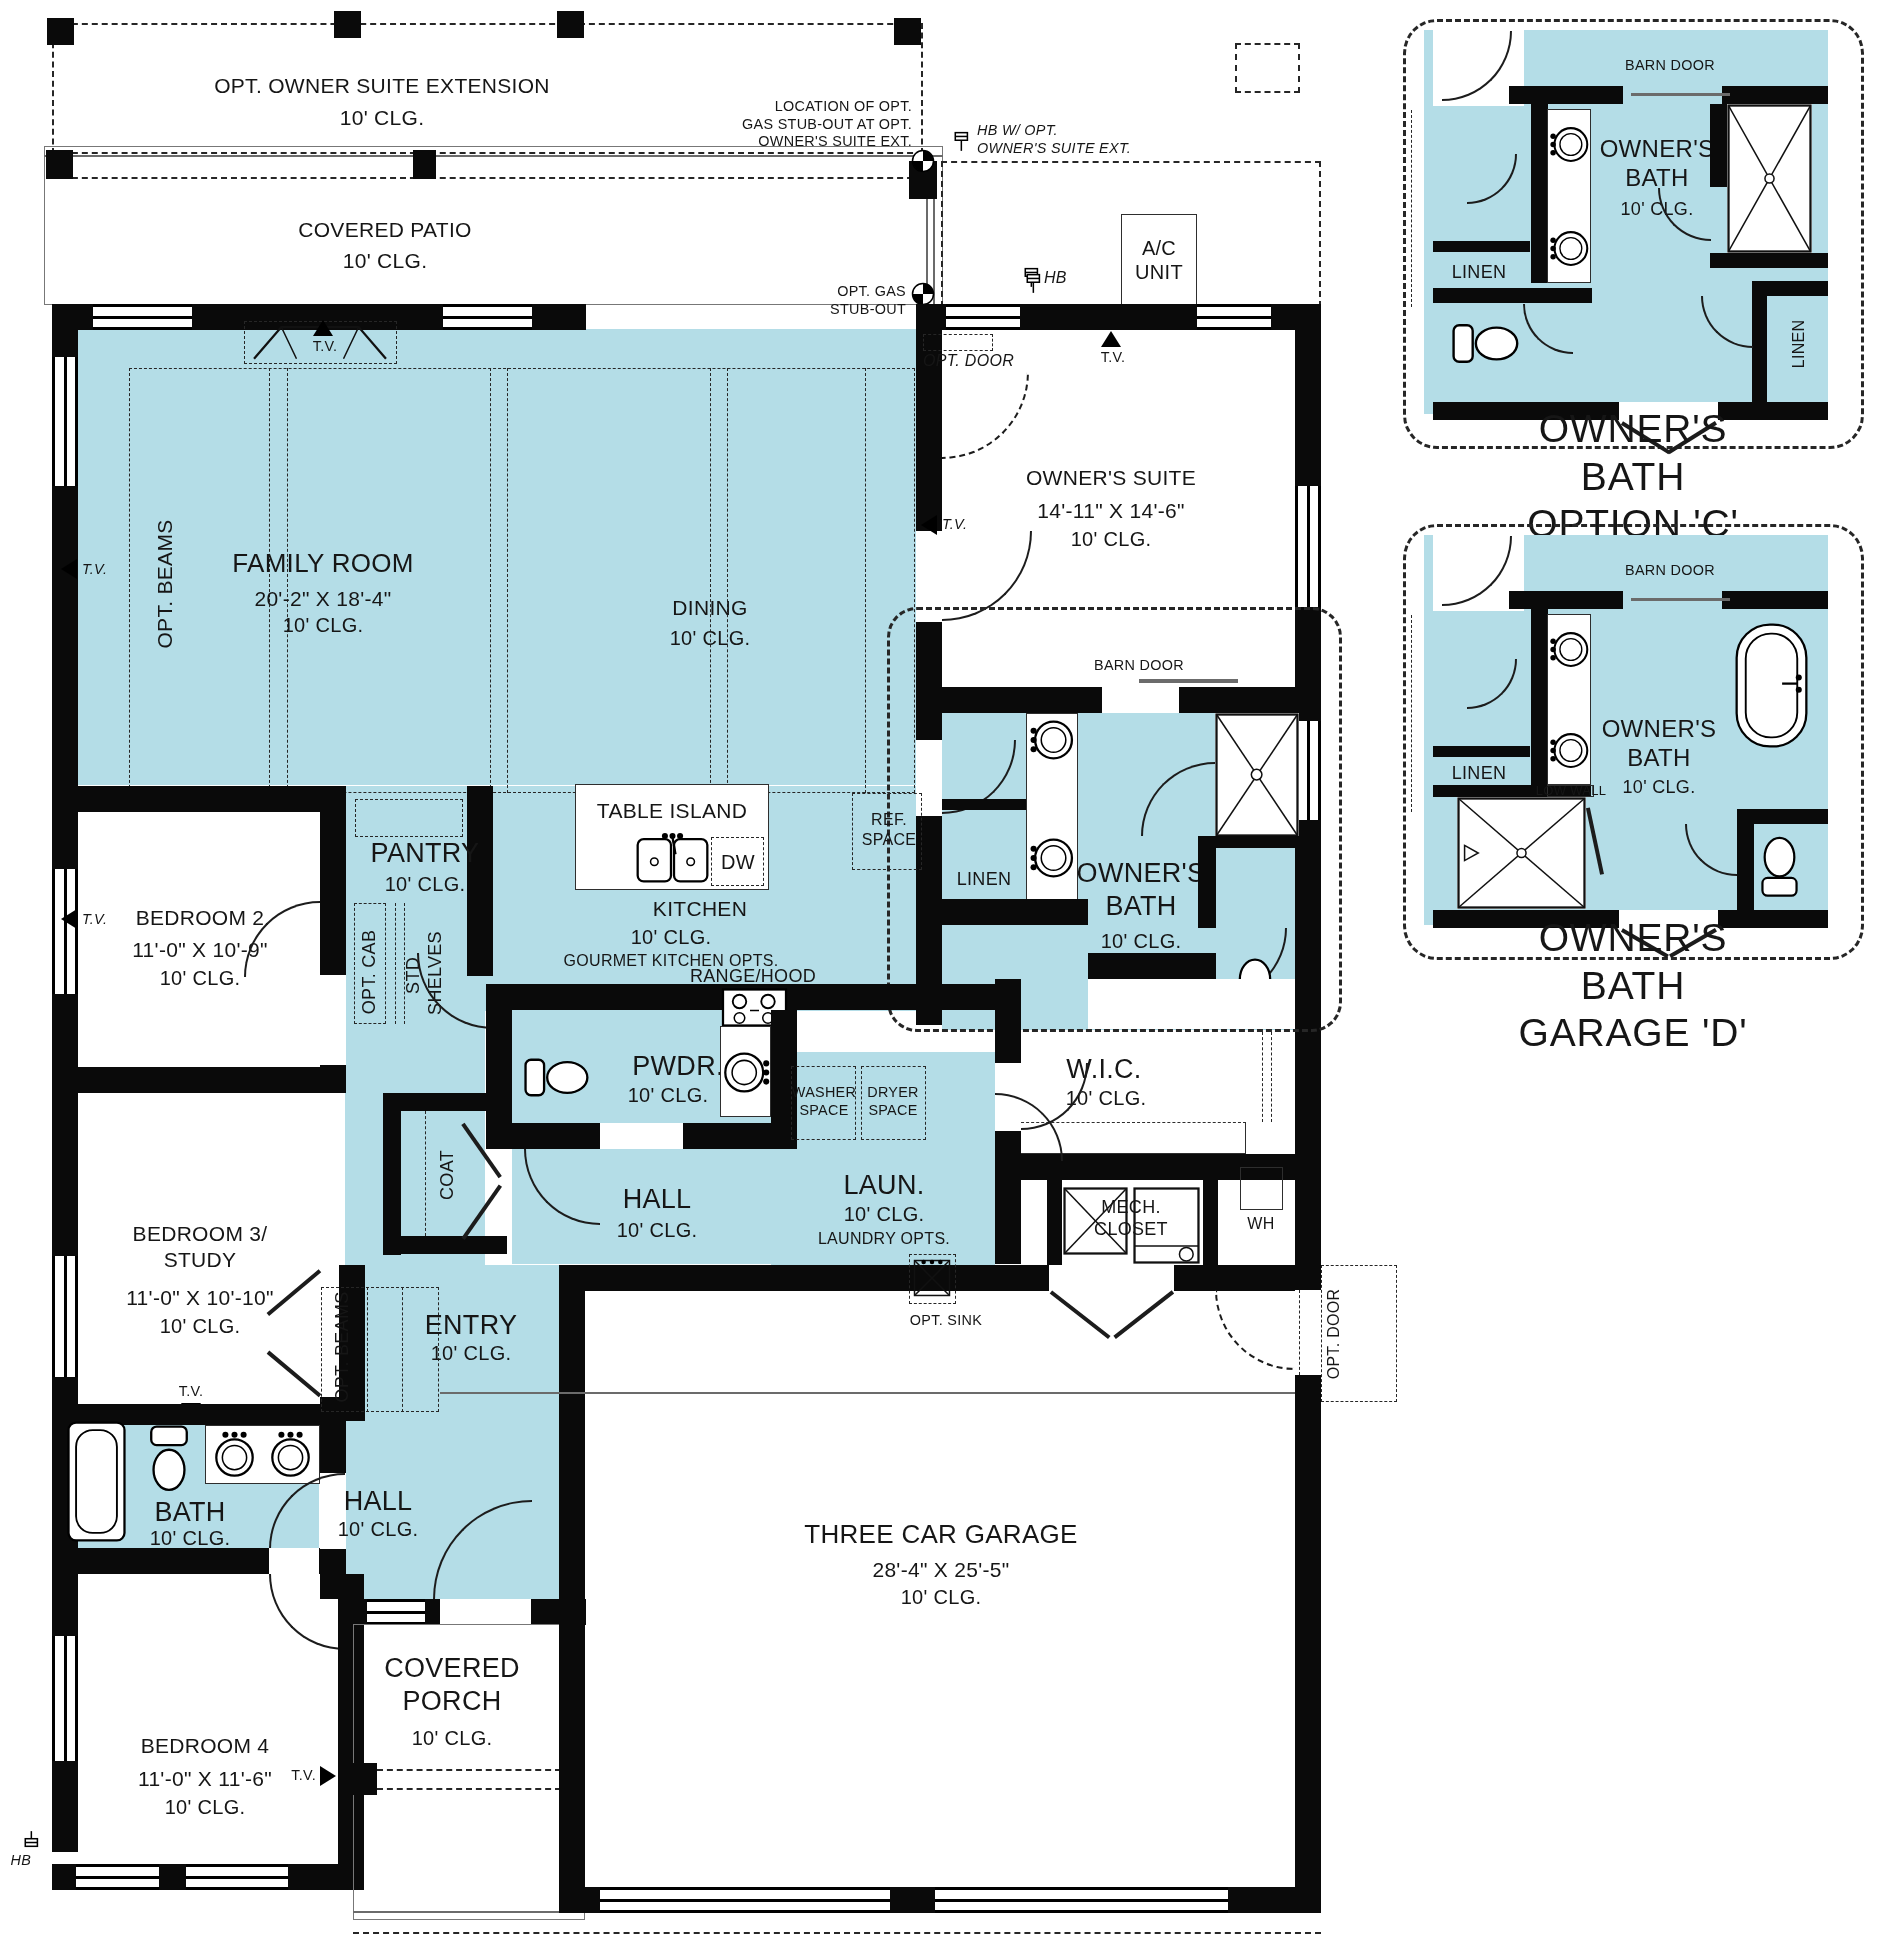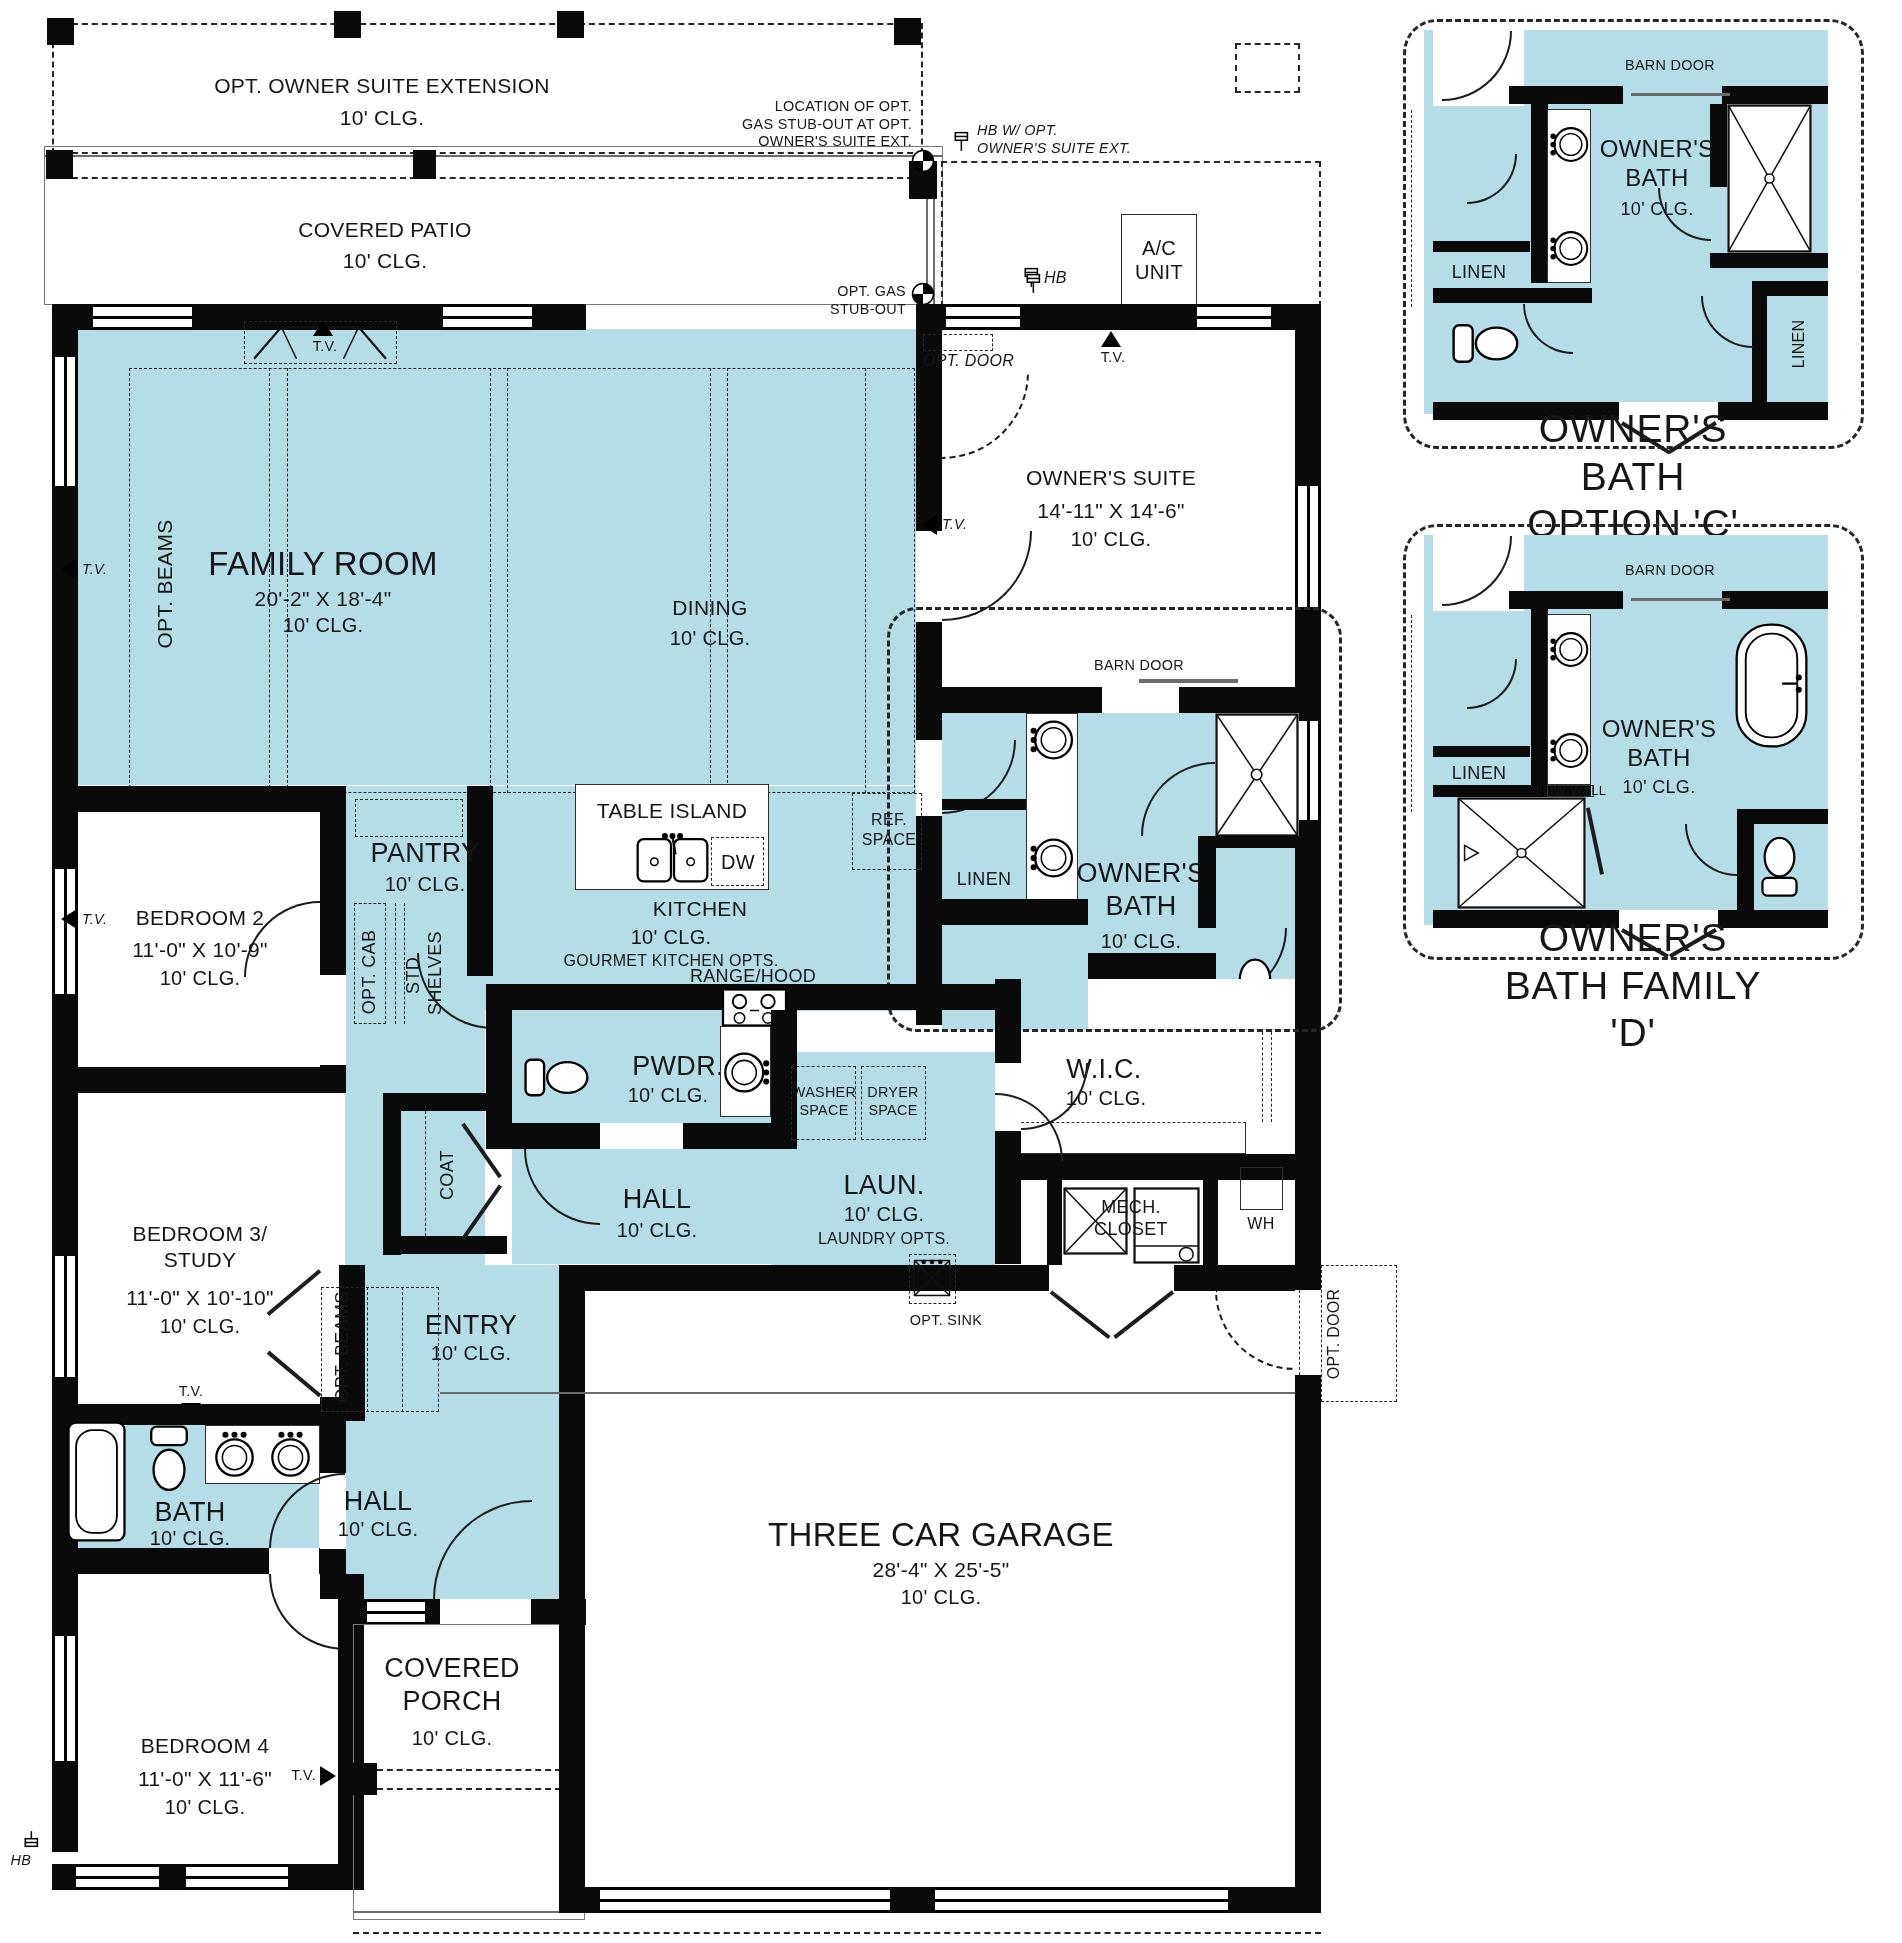--- a/index.html
+++ b/index.html
@@ -26,21 +26,21 @@
   .darc.abr{border-right-style:dashed;border-bottom-style:dashed;}
   .darc.abl{border-left-style:dashed;border-bottom-style:dashed;}
   .leaf{position:absolute;background:#1c1c1c;height:3.8px;transform-origin:0 50%;}
   .lbl{position:absolute;transform:translate(-50%,-50%);text-align:center;white-space:pre-line;
        line-height:1.22;letter-spacing:0.3px;color:#161616;}
   .lbl.l{transform:translate(0,-50%);text-align:left;font-style:italic;}
   .lbl.r{transform:translate(-100%,-50%);text-align:right;}
   .vert{writing-mode:vertical-rl;transform:translate(-50%,-50%) rotate(180deg);}
   .s17{font-size:13px}.s19{font-size:14.4px}.s21{font-size:16px}.s24{font-size:18px}
   .s26{font-size:20px}.s28{font-size:21px}.s32{font-size:24px}.s36{font-size:27px}
-  .s40{font-size:21px}.s44{font-size:33px}.s52{font-size:39px}
+  .s40{font-size:21px}.s44{font-size:26px}.s52{font-size:39px}
   .fix{position:absolute;}
   .fix svg{display:block;width:100%;height:100%;}
   .tri{position:absolute;width:0;height:0;}
   .tup{border-left:10px solid transparent;border-right:10px solid transparent;border-bottom:16.7px solid #000;}
   .tdn{border-left:10px solid transparent;border-right:10px solid transparent;border-top:16.7px solid #000;}
   .tlf{border-top:10px solid transparent;border-bottom:10px solid transparent;border-right:16.7px solid #000;}
   .trt{border-top:10px solid transparent;border-bottom:10px solid transparent;border-left:16.7px solid #000;}
   .inset{position:absolute;}
 </style>
 </head>
@@ -625,16 +625,16 @@
         <svg viewBox="0 0 58 88">
           <ellipse cx="29" cy="28" rx="20" ry="26" fill="#fff" stroke="#000" stroke-width="3"></ellipse>
           <rect x="6" y="56" width="46" height="24" rx="7" fill="#fff" stroke="#000" stroke-width="3"></rect>
         </svg>
       </div>
     <div class="w" style="left:30px;top:386px;width:395px;height:18px;"></div>
     <div class="wh" style="left:216px;top:386px;width:99px;height:18px;"></div>
     <div class="leaf" style="left:219px;top:404px;width:53px;transform:rotate(30deg);"></div>
     <div class="leaf" style="left:313px;top:404px;width:53px;transform:rotate(150deg);"></div>
   </div>
-  <div class="lbl s52" style="left:1633px;top:985px;letter-spacing:0.8px;">OWNER'S BATH FAMILY 'D'</div>
+  <div class="lbl s52" style="left:1633px;top:985px;letter-spacing:0.8px;">OWNER'S BATH GARAGE 'D'</div>
 
 </div>
 
 
 </body></html>

